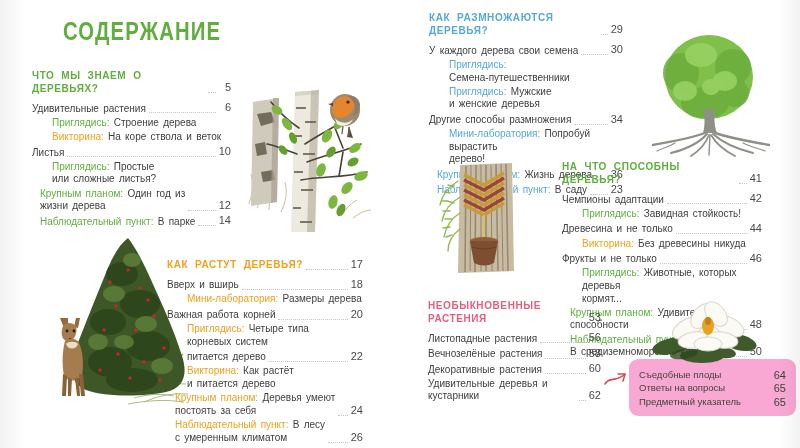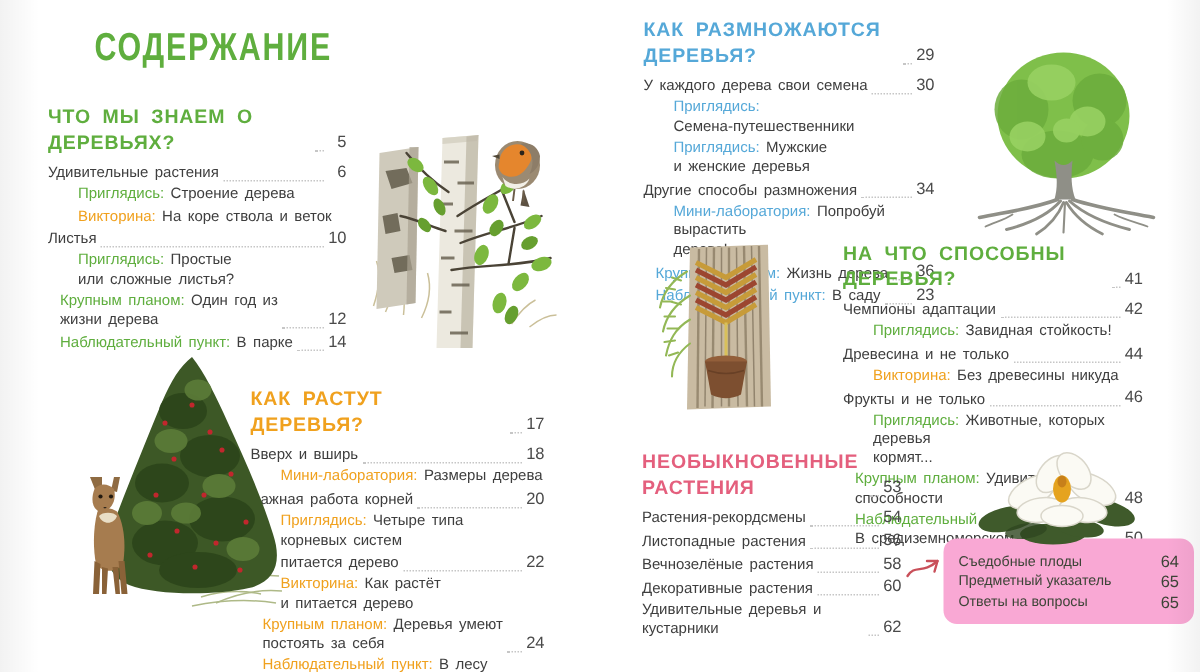--- a/index.html
+++ b/index.html
@@ -11,21 +11,21 @@
   .spread::after{content:"";position:absolute;right:0;top:0;bottom:0;width:22px;
        background:linear-gradient(270deg,rgba(0,0,0,.05),rgba(0,0,0,0));pointer-events:none;}
 
   .page-title{position:absolute;left:63px;top:16px;font-size:26px;font-weight:bold;
        letter-spacing:1.5px;transform:scaleX(.78);transform-origin:left top;white-space:nowrap;}
 
   .toc{position:absolute;font-size:10px;color:#3e3e3e;line-height:1.27;}
   .row{display:flex;align-items:flex-end;margin-bottom:1.5px;}
   .row .txt{white-space:pre-line;word-spacing:1.5px;flex:0 1 auto;}
   .title-row{margin-bottom:6px;}
-  .title-row .txt{font-weight:bold;font-size:13px;letter-spacing:.6px;word-spacing:3.5px;}
+  .title-row .txt{font-weight:bold;font-size:10px;letter-spacing:.6px;word-spacing:3.5px;}
   .sub{padding-left:20px;}
   .feature{padding-left:8px;}
   .leader{flex:1 1 8px;min-width:6px;border-bottom:1.6px dotted #c6c6c6;margin:0 3px 2px 3px;}
   .pg{font-size:11px;color:#4a4a4a;flex:0 0 auto;min-width:12px;text-align:right;}
 
   .extras-box{position:absolute;left:629px;top:359px;width:167px;background:#f9a8d4;
        border-radius:9px;padding:8px 10px 7px;font-size:9.5px;color:#3d4437;box-sizing:border-box;}
   .box-row{display:flex;justify-content:space-between;margin:1.5px 0;}
   .box-row .pg{color:#3d4437;min-width:14px;}
 
@@ -203,25 +203,20 @@
         <span class="pg">50</span>
       </div>
     </div>
   <div class="toc" style="left:428px;top:300px;width:173px;">
       <div class="row title-row">
         <span class="txt" style="color: rgb(228, 95, 125);">НЕОБЫКНОВЕННЫЕ РАСТЕНИЯ</span>
         <span class="leader"></span>
         <span class="pg">53</span>
       </div>
       <div class="row main">
-        <span class="txt"><span>Растения-рекордсмены</span></span>
-        <span class="leader"></span>
-        <span class="pg">54</span>
-      </div>
-      <div class="row main">
         <span class="txt"><span>Листопадные растения</span></span>
         <span class="leader"></span>
         <span class="pg">56</span>
       </div>
       <div class="row main">
         <span class="txt"><span>Вечнозелёные растения</span></span>
         <span class="leader"></span>
         <span class="pg">58</span>
       </div>
       <div class="row main">
@@ -235,25 +230,25 @@
         <span class="pg">62</span>
       </div>
     </div>
 
   <div class="extras-box">
       <div class="box-row">
         <span>Съедобные плоды</span>
         <span class="pg">64</span>
       </div>
       <div class="box-row">
+        <span>Ответы на вопросы</span>
+        <span class="pg">65</span>
+      </div>
+      <div class="box-row">
         <span>Предметный указатель</span>
-        <span class="pg">65</span>
-      </div>
-      <div class="box-row">
-        <span>Ответы на вопросы</span>
         <span class="pg">65</span>
       </div>
     </div>
 
   <svg class="illus" style="left:243px;top:84px;" width="135" height="150" viewBox="0 0 135 150">
     <g stroke="#c5b98e" stroke-width="1" fill="none" opacity=".9">
       <path d="M6 120 q6 -18 2 -30"></path>
         <path d="M14 124 q8 -20 16 -28"></path>
         <path d="M26 126 q2 -18 -4 -26"></path>
       <path d="M38 128 q8 -16 4 -30"></path>

